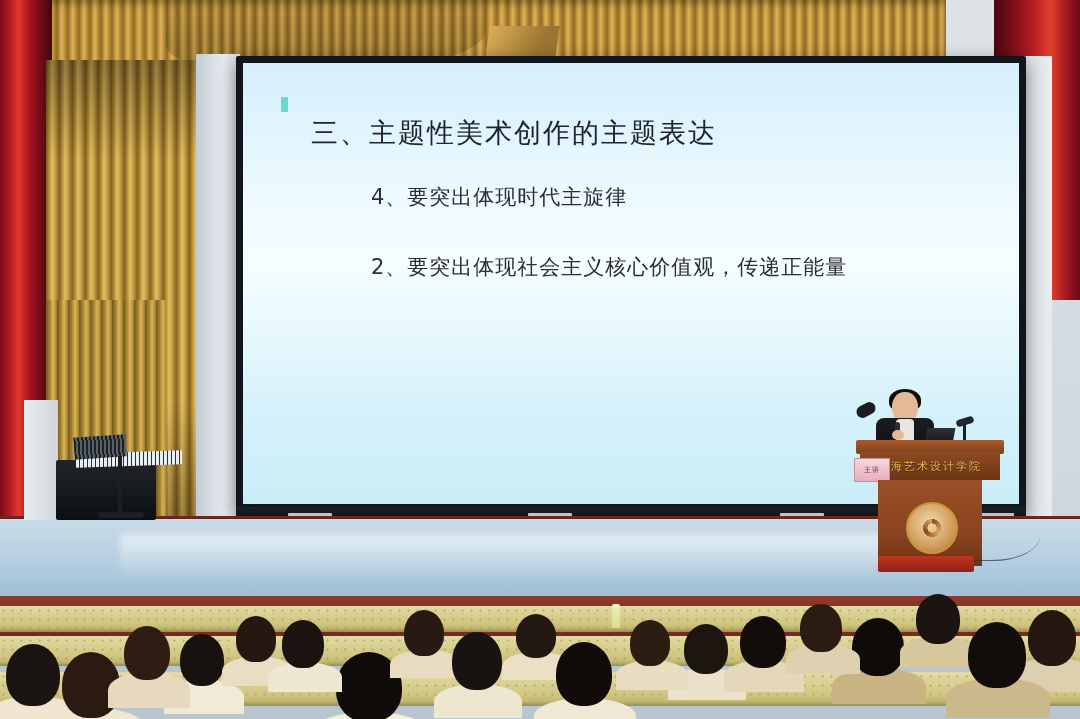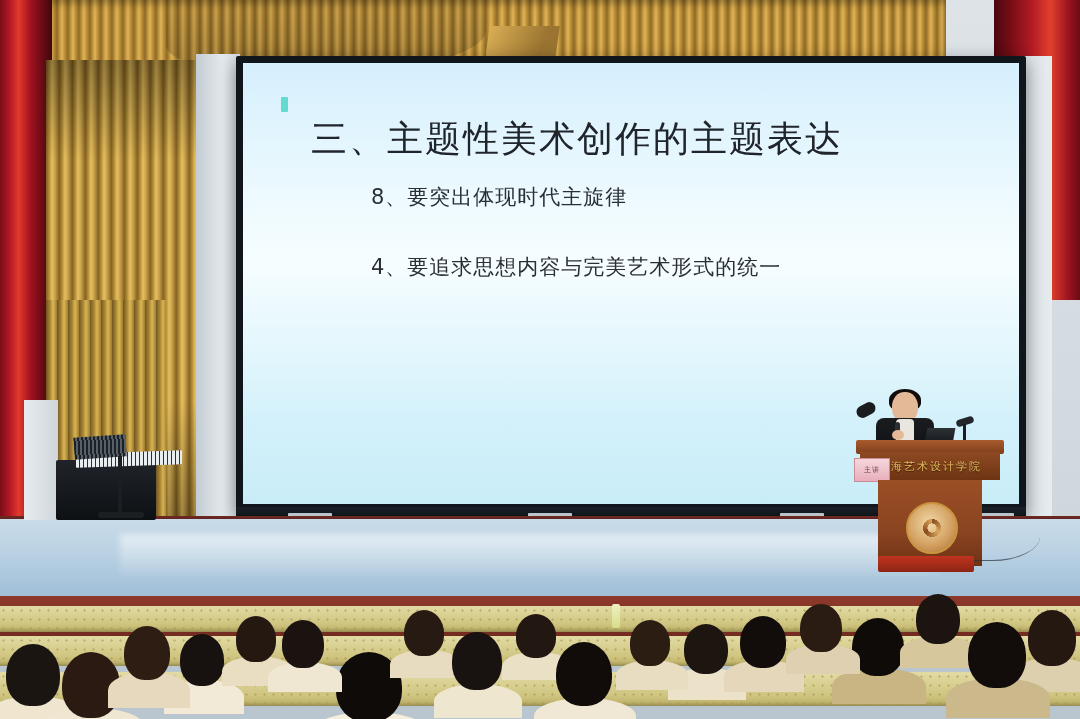--- a/index.html
+++ b/index.html
@@ -115,21 +115,21 @@
   }
 
   .slide-cursor{
     position:absolute;left:38px;top:34px;width:7px;height:15px;
     background:#4fd6c8;opacity:.85;border-radius:1px;
   }
 
   .slide-title{
     position:absolute;left:68px;top:52px;
     font-family:"DejaVu Sans","Liberation Sans",sans-serif;
-    font-size:36px;color:#20242b;letter-spacing:2px;font-weight:400;
+    font-size:27px;color:#20242b;letter-spacing:2px;font-weight:400;
     white-space:nowrap;
   }
   .slide-bullets{
     position:absolute;left:128px;top:120px;
     display:flex;flex-direction:column;gap:42px;
   }
   .slide-bullet{
     font-family:"DejaVu Sans","Liberation Sans",sans-serif;
     font-size:21px;color:#2a2f36;letter-spacing:1px;white-space:nowrap;
   }
@@ -326,22 +326,22 @@
   <div class="curtain-gold-left"></div>
   <div class="curtain-gold-strip2"></div>
   <div class="wall-slab-left"></div>
   <div class="wall-slab-right"></div>
 
   <div class="screen-frame">
     <div class="screen-surface">
       <div class="slide-cursor"></div>
       <div class="slide-title">三、主题性美术创作的主题表达</div>
       <div class="slide-bullets">
-        <div class="slide-bullet">8、要突出体现时代主旋律</div>
-        <div class="slide-bullet">4、要追求思想内容与完美艺术形式的统一</div>
+        <div class="slide-bullet">4、要突出体现时代主旋律</div>
+        <div class="slide-bullet">2、要突出体现社会主义核心价值观，传递正能量</div>
       </div>
     </div>
   </div>
   <div class="screen-bezel-bottom"></div>
   <div class="bezel-tab" style="left:288px"></div>
   <div class="bezel-tab" style="left:528px"></div>
   <div class="bezel-tab" style="left:780px"></div>
   <div class="bezel-tab" style="left:970px"></div>
 
   <div class="stage-lip"></div>

